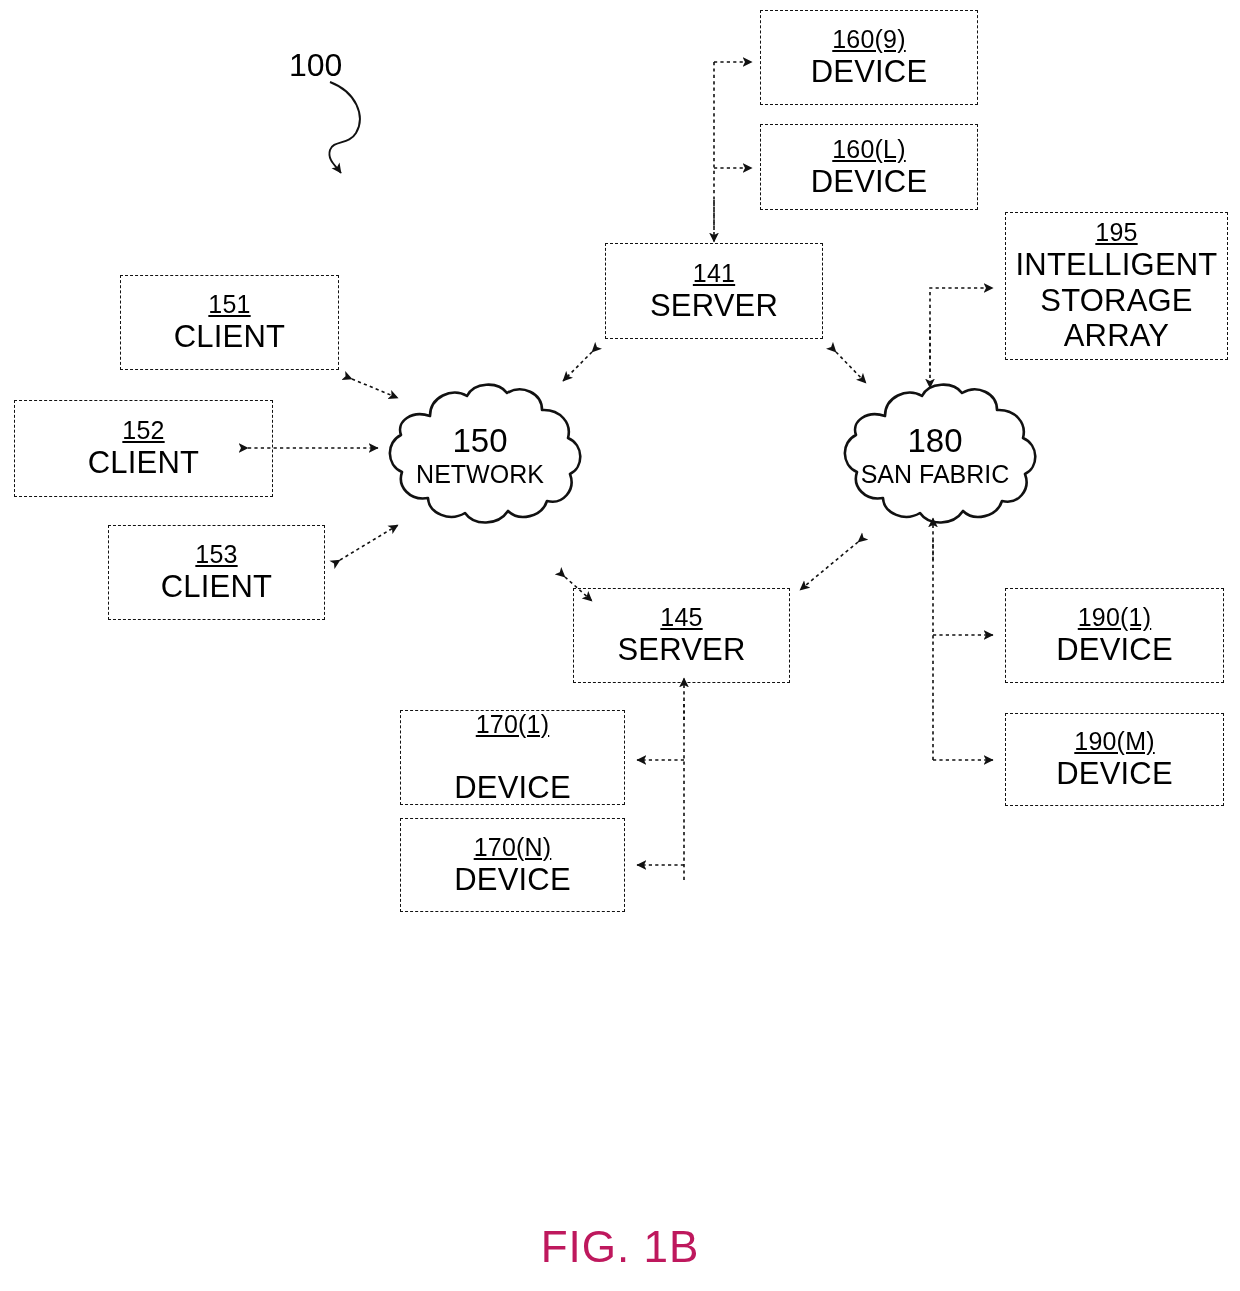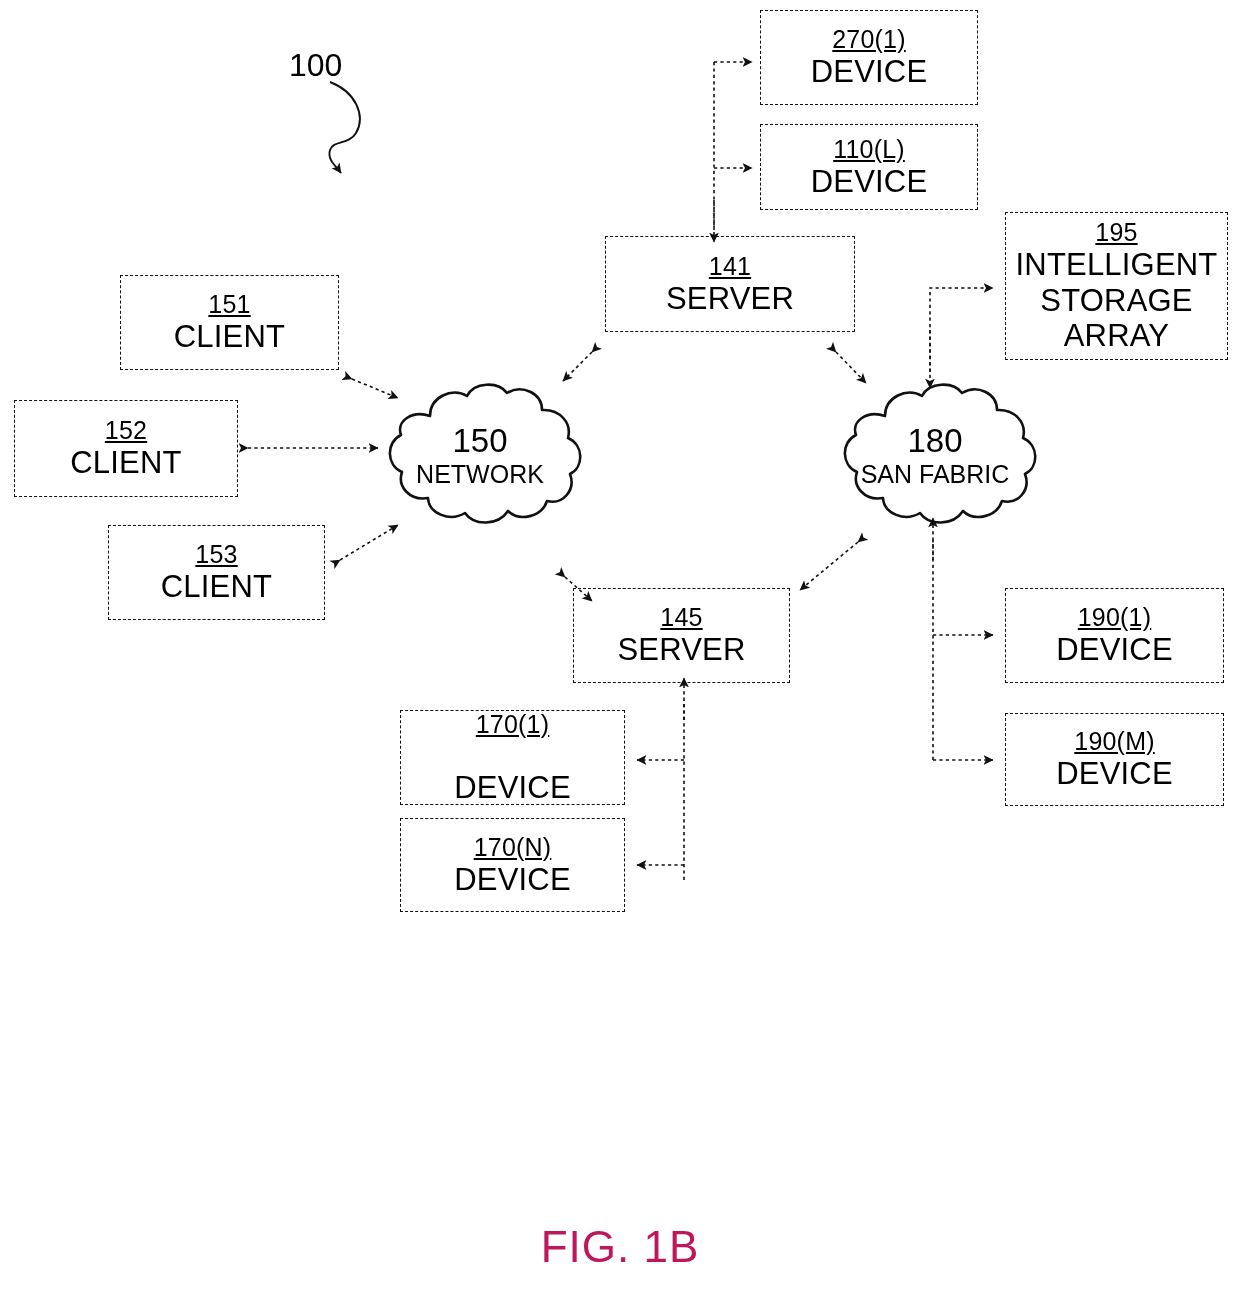--- a/index.html
+++ b/index.html
@@ -98,40 +98,40 @@
   }
 </style>
 </head>
 <body>
 
 <div id="figure-root">
 
   <div id="fig-ref-100">100</div>
 
   <div class="node-box" style="left:760px; top:10px; width:218px; height:95px;">
-    <span class="ref">270(1)</span>
+    <span class="ref">160(9)</span>
     <span class="label">DEVICE</span>
   </div>
 
   <div class="node-box" style="left:760px; top:124px; width:218px; height:86px;">
-    <span class="ref">110(L)</span>
-    <span class="label">DEVICE</span>
-  </div>
-
-  <div class="node-box" style="left:605px; top:236px; width:250px; height:96px;">
+    <span class="ref">160(L)</span>
+    <span class="label">DEVICE</span>
+  </div>
+
+  <div class="node-box" style="left:605px; top:243px; width:218px; height:96px;">
     <span class="ref">141</span>
     <span class="label">SERVER</span>
   </div>
 
   <div class="node-box" style="left:120px; top:275px; width:219px; height:95px;">
     <span class="ref">151</span>
     <span class="label">CLIENT</span>
   </div>
 
-  <div class="node-box" style="left:14px; top:400px; width:224px; height:97px;">
+  <div class="node-box" style="left:14px; top:400px; width:259px; height:97px;">
     <span class="ref">152</span>
     <span class="label">CLIENT</span>
   </div>
 
   <div class="node-box" style="left:108px; top:525px; width:217px; height:95px;">
     <span class="ref">153</span>
     <span class="label">CLIENT</span>
   </div>
 
   <div class="node-box" style="left:1005px; top:212px; width:223px; height:148px;">

